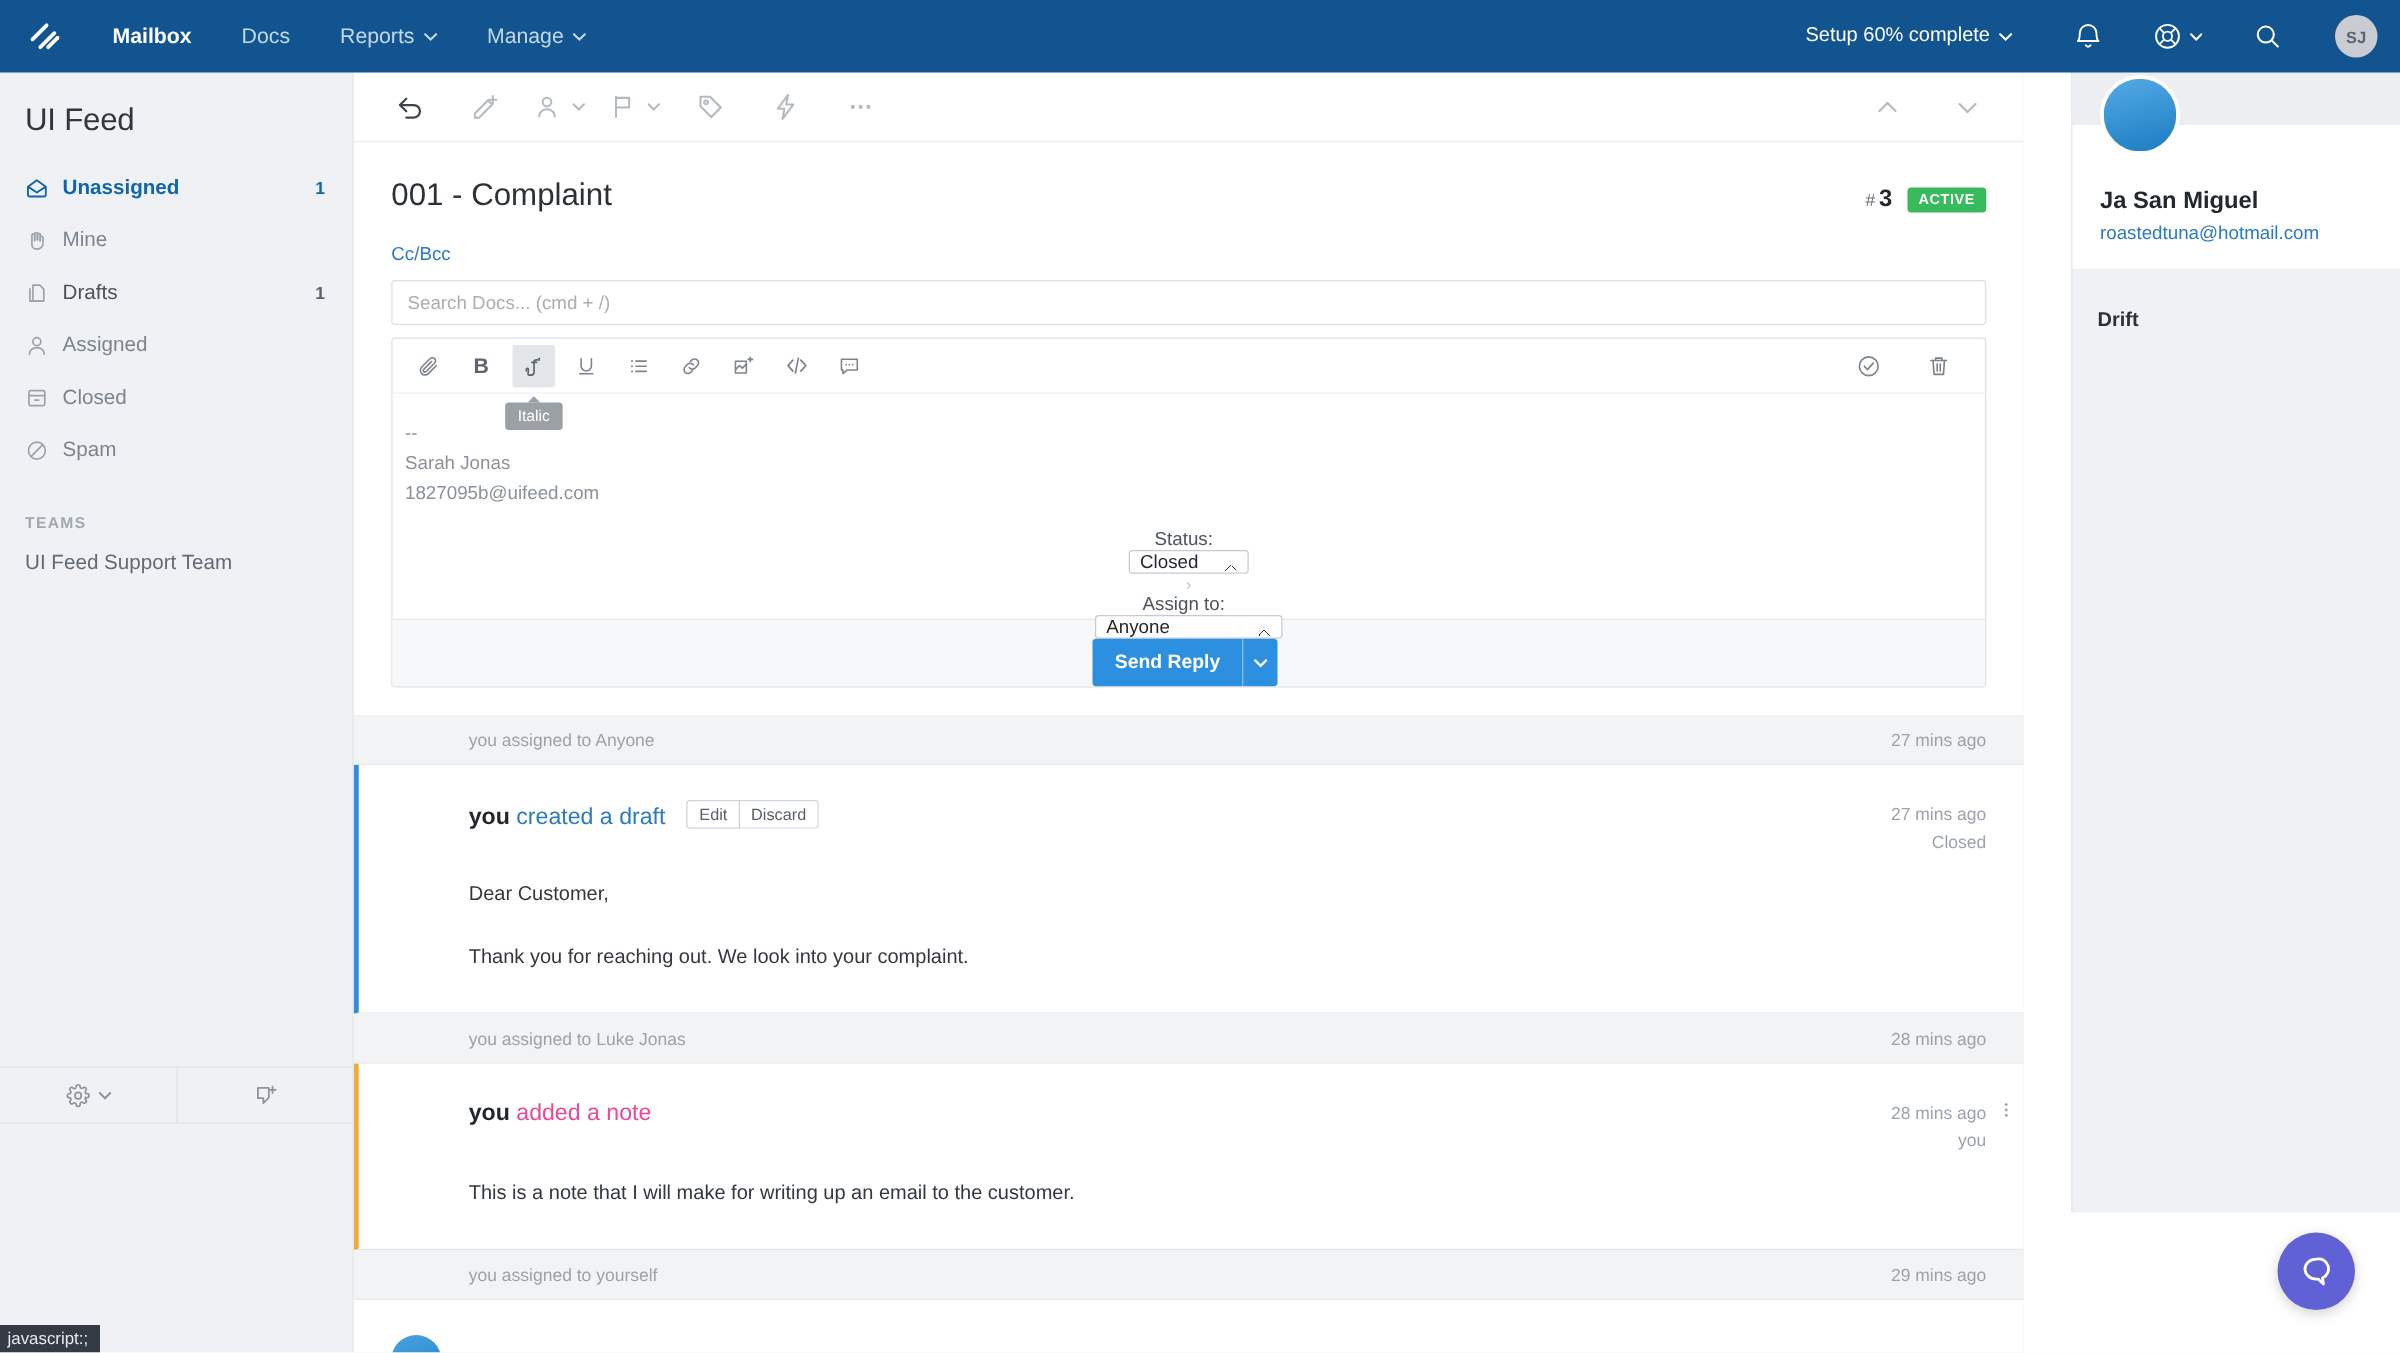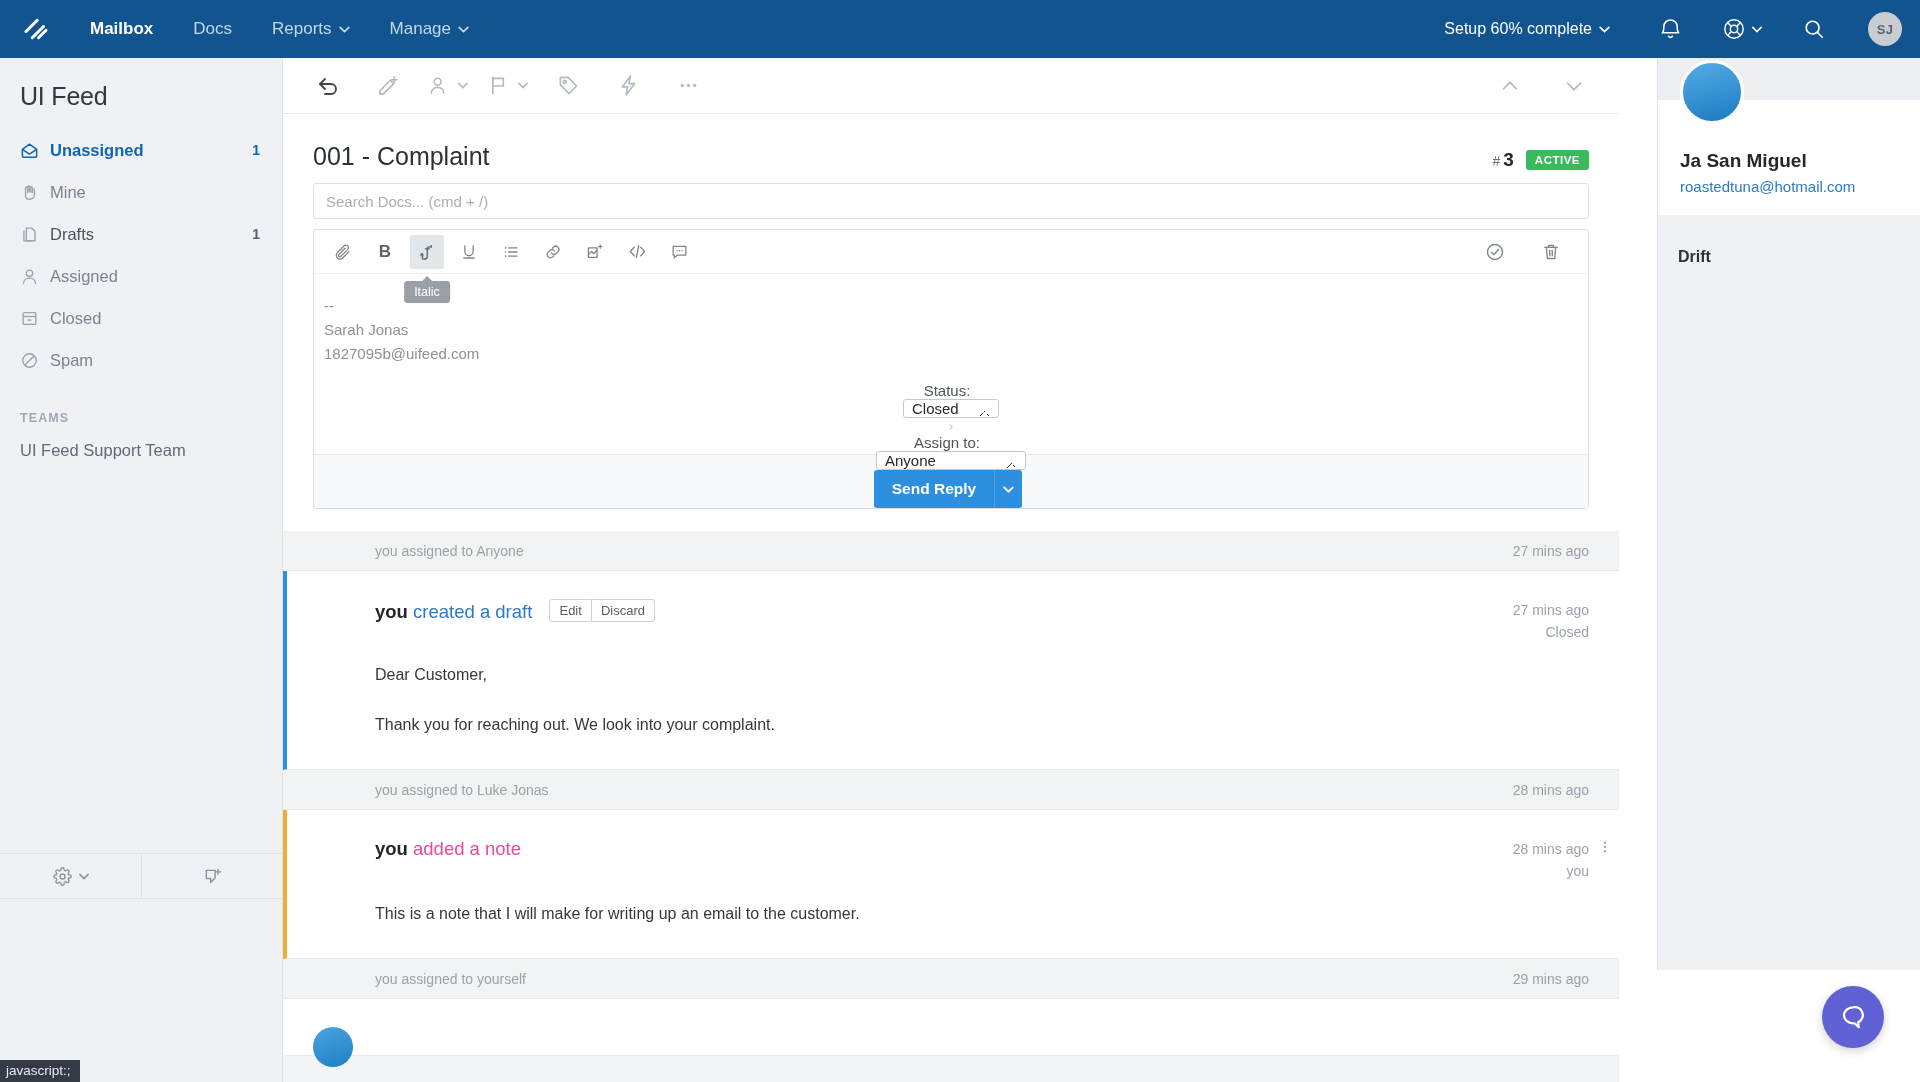--- a/index.html
+++ b/index.html
@@ -470,20 +470,21 @@
     <div class="convo-head">
       <div class="convo-title">001 - Complaint</div>
       <div class="convo-meta">
         <div class="hash">
           <span>#</span><b>3</b>
         </div>
         <div class="badge-active">ACTIVE</div>
       </div>
     </div>
 
+    <div class="ccbcc">Cc/Bcc</div>
 
     <div class="editor-wrap">
       <input class="docs-search" placeholder="Search Docs... (cmd + /)" style="">
 
       <div class="editor-box">
         <div class="ed-toolbar">
           <div class="ed-btn">
             <svg width="18" height="18" viewBox="0 0 24 24" fill="none" stroke="currentColor" stroke-width="1.7" stroke-linecap="round">
               <path d="M20 11.5l-8.4 8.4a5 5 0 0 1-7.1-7.1l8.8-8.8a3.4 3.4 0 1 1 4.8 4.8l-8.7 8.7a1.8 1.8 0 1 1-2.5-2.5l7.9-7.9"></path>
             </svg>

